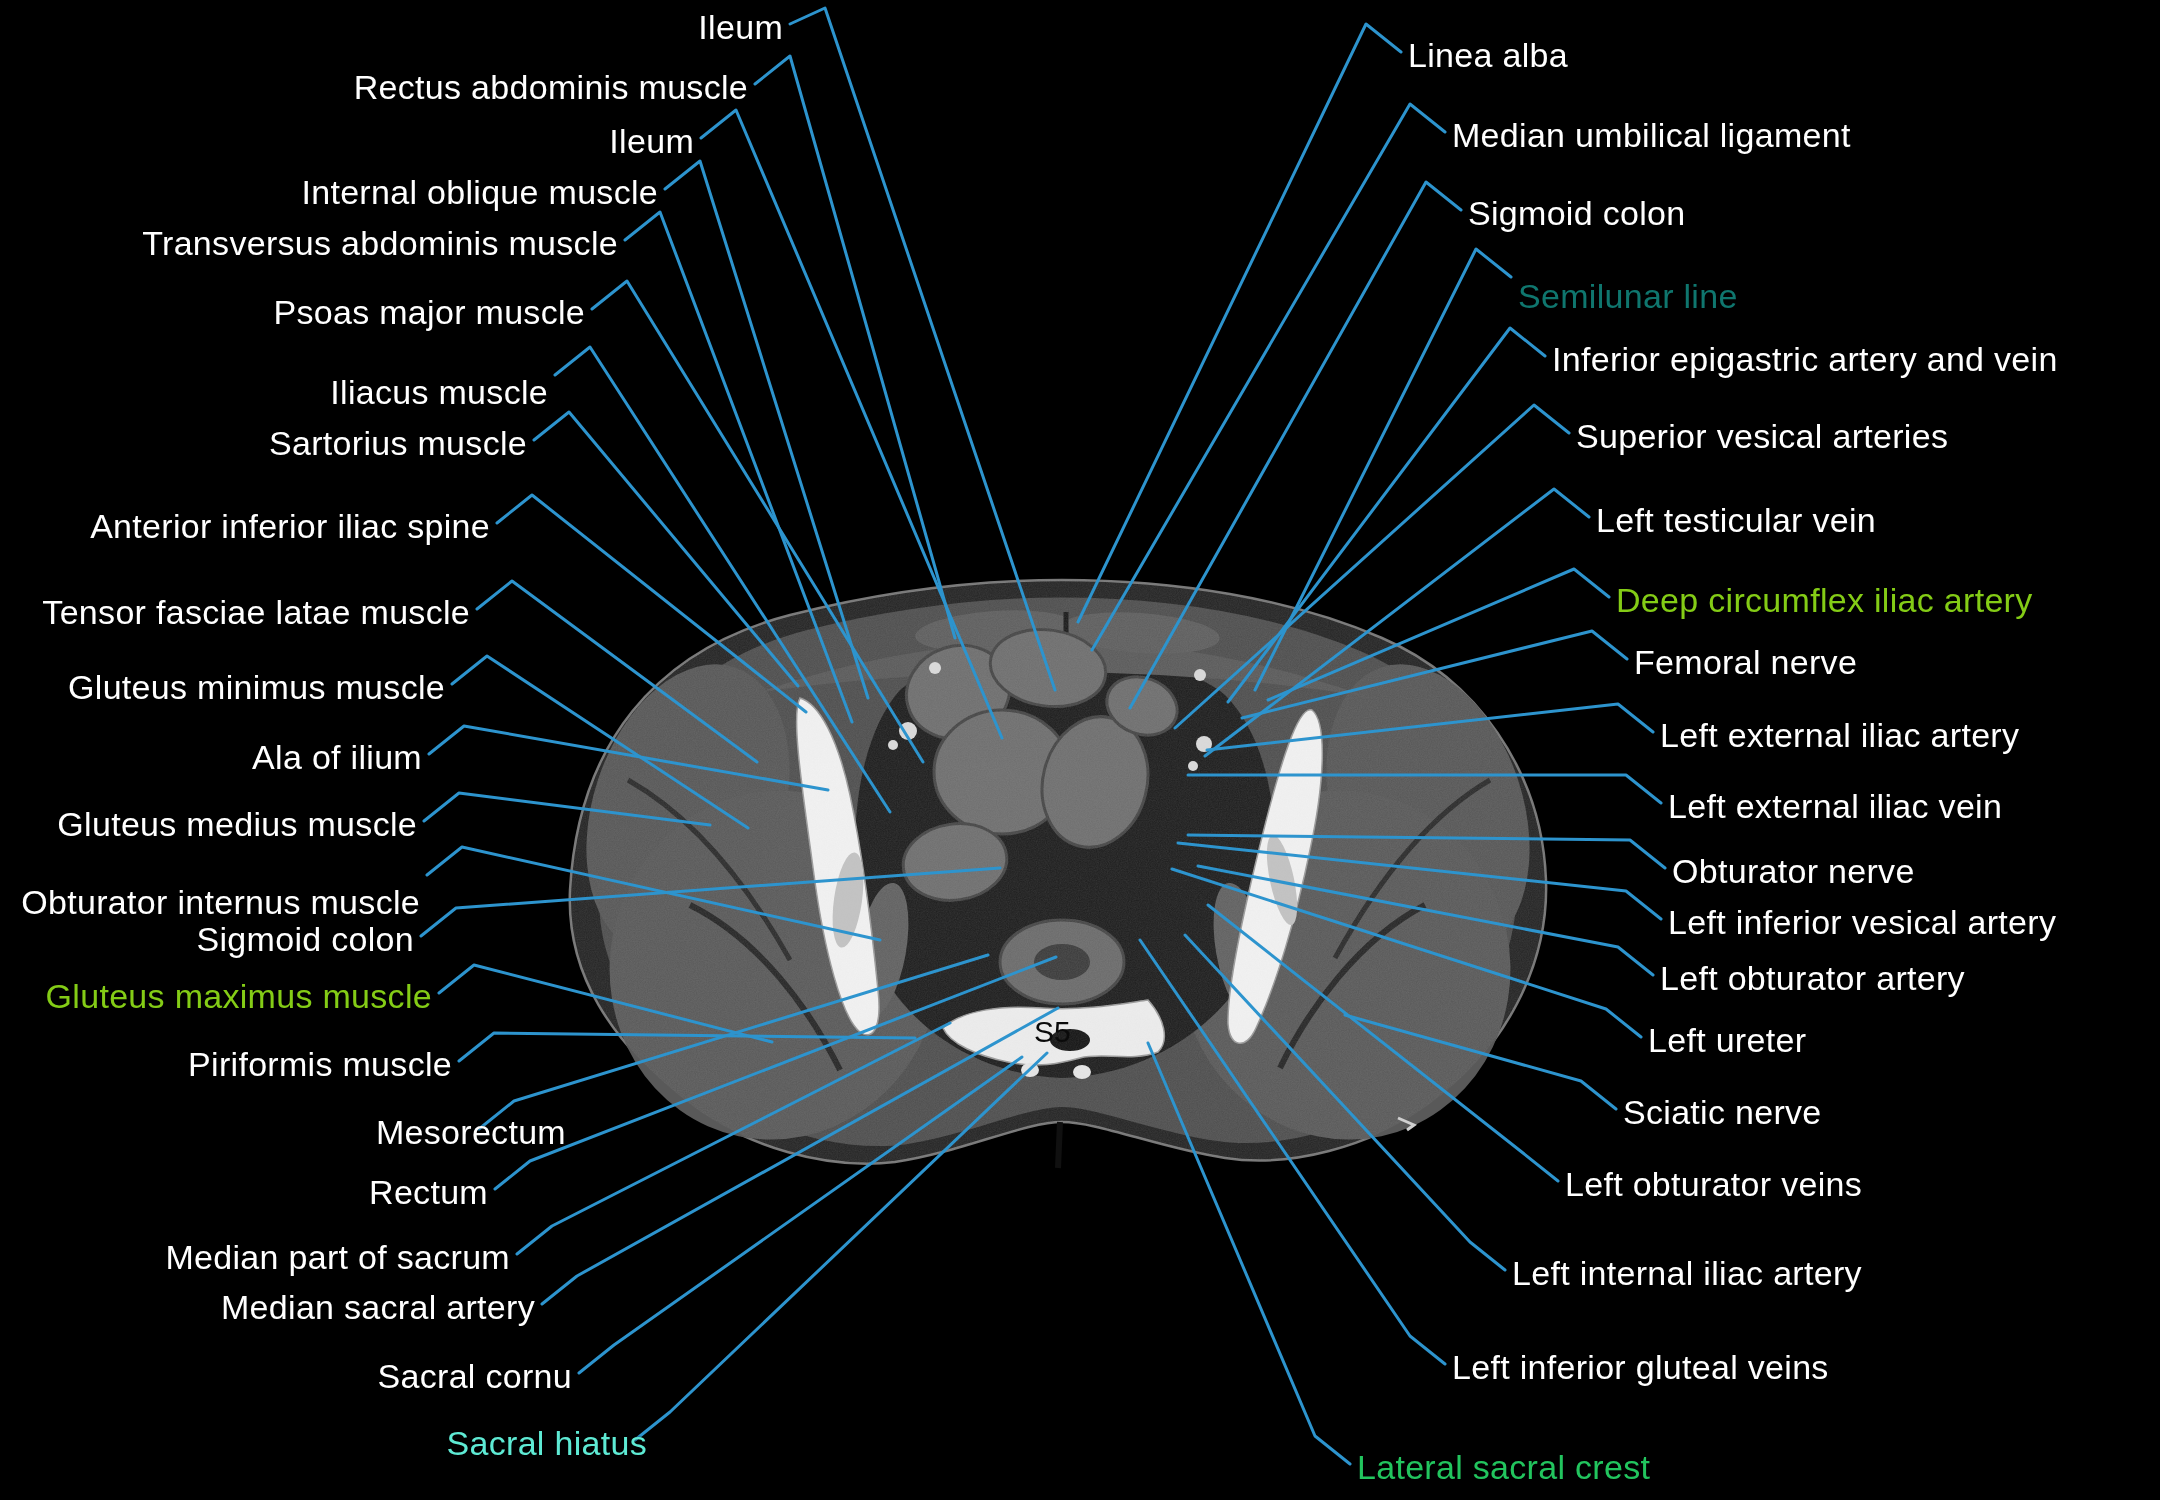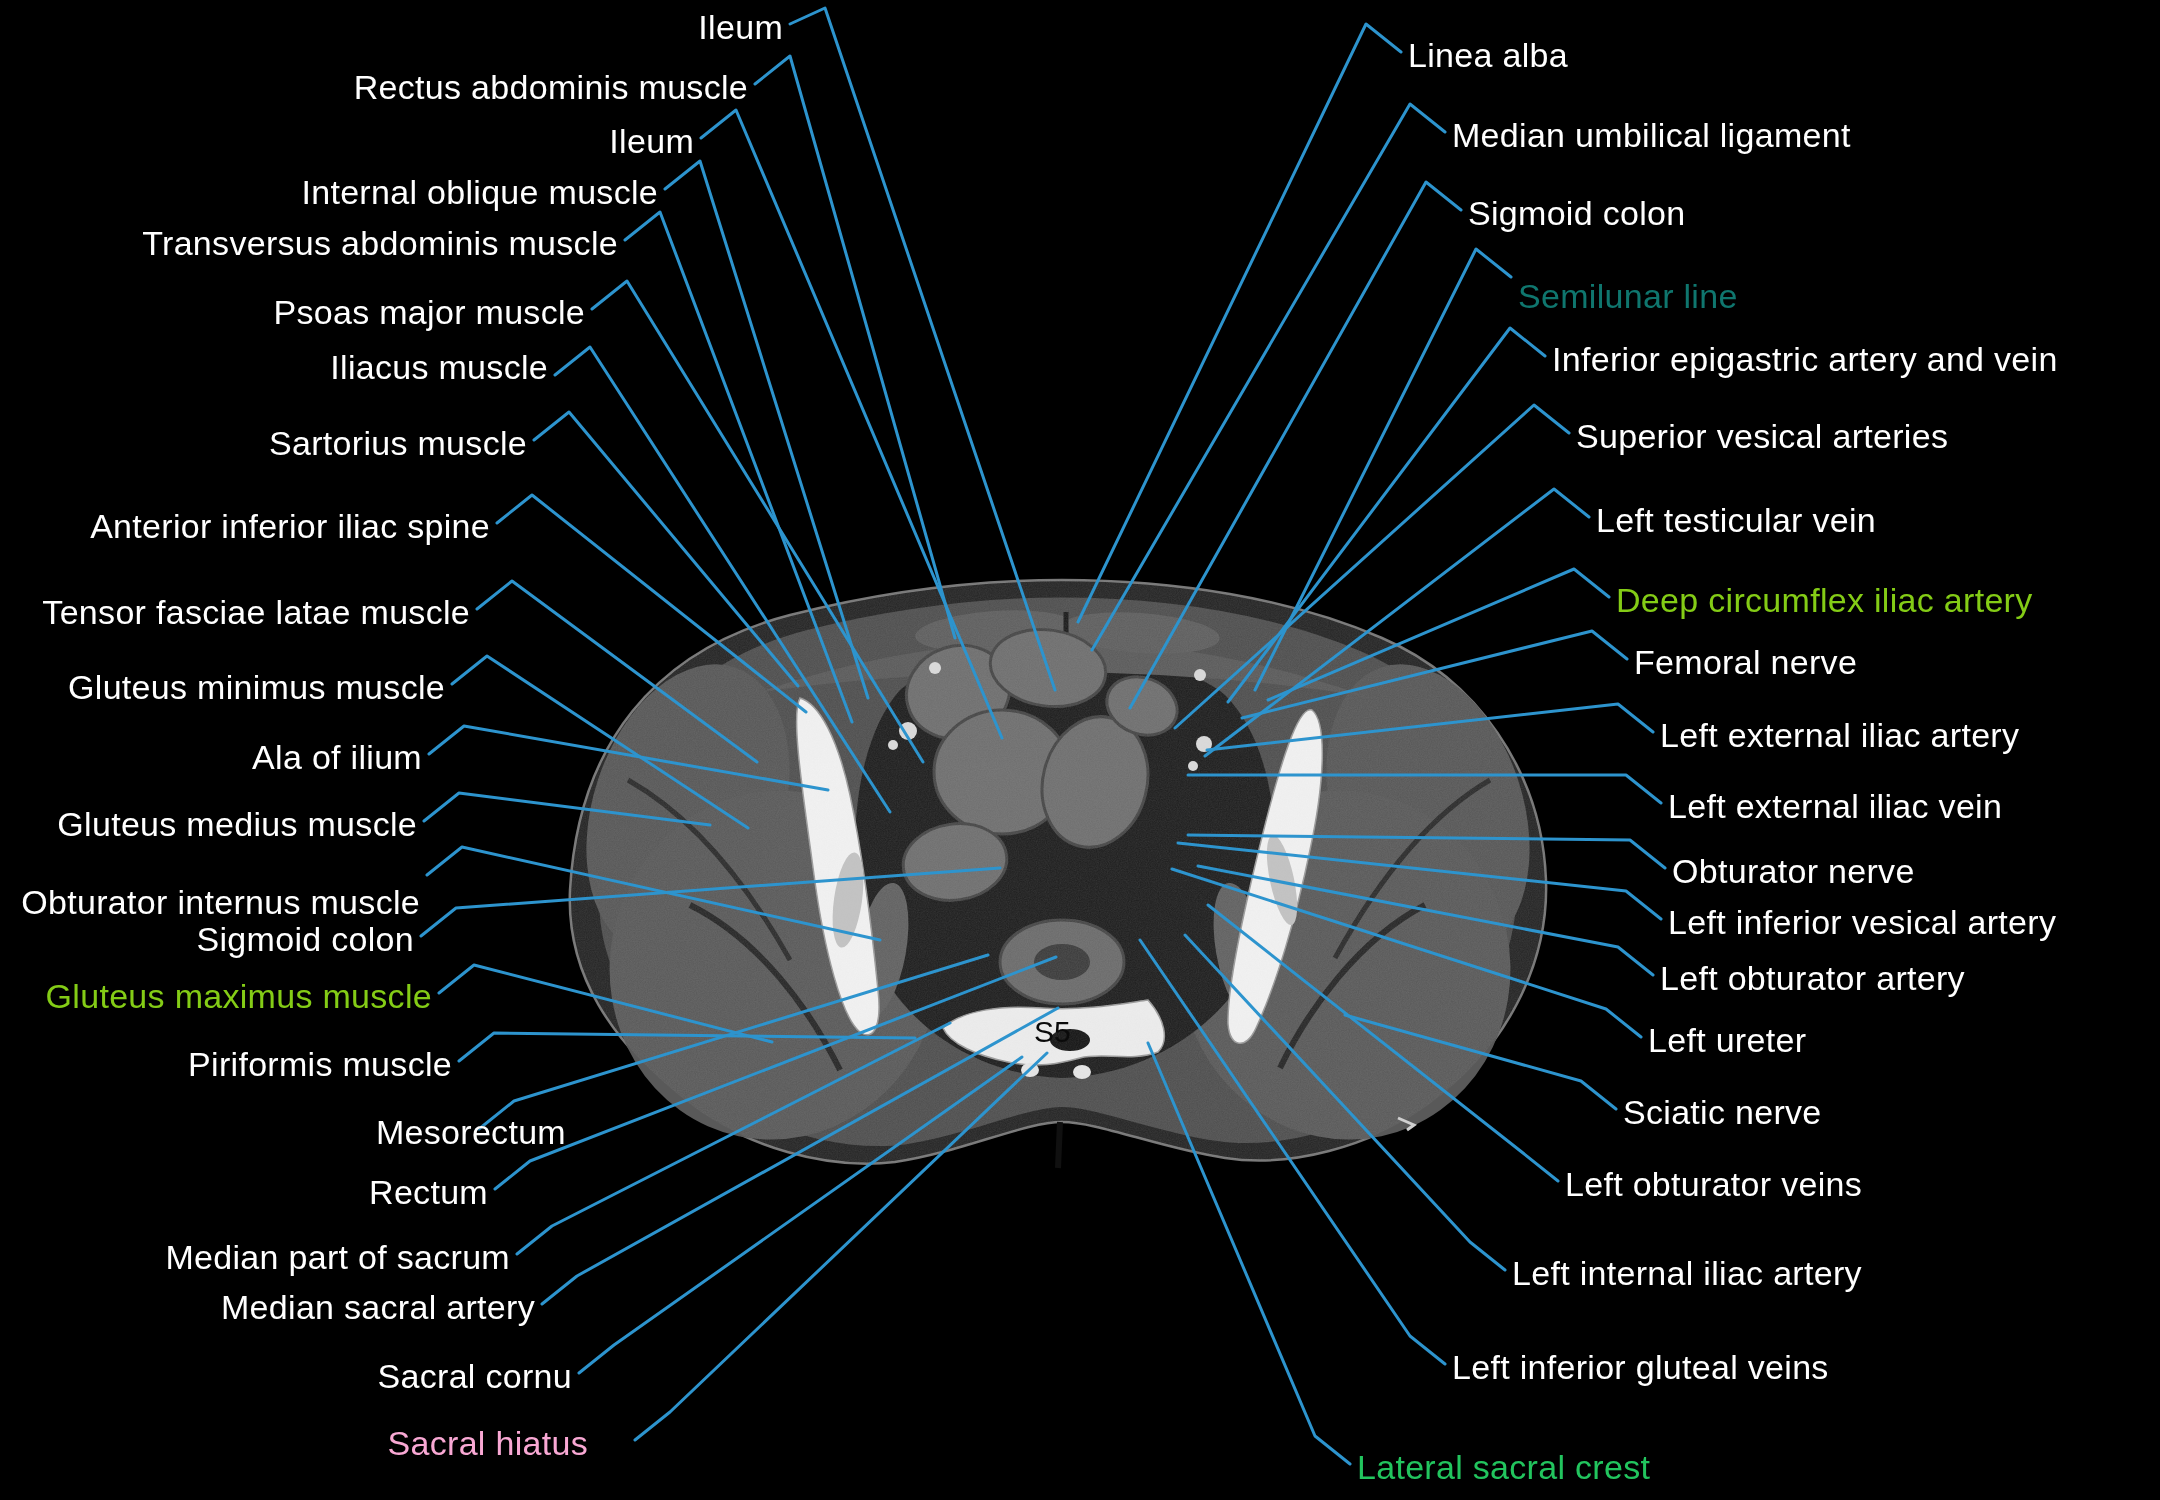--- a/index.html
+++ b/index.html
@@ -173,37 +173,37 @@
       </g>
   </svg>
 
   <div id="labels">
       <div class="label left" style="right: 1377px; top: 28px; color: rgb(255, 255, 255);">Ileum</div>
       <div class="label left" style="right: 1412px; top: 88px; color: rgb(255, 255, 255);">Rectus abdominis muscle</div>
       <div class="label left" style="right: 1466px; top: 142px; color: rgb(255, 255, 255);">Ileum</div>
       <div class="label left" style="right: 1502px; top: 193px; color: rgb(255, 255, 255);">Internal oblique muscle</div>
       <div class="label left" style="right: 1542px; top: 244px; color: rgb(255, 255, 255);">Transversus abdominis muscle</div>
       <div class="label left" style="right: 1575px; top: 313px; color: rgb(255, 255, 255);">Psoas major muscle</div>
-      <div class="label left" style="right: 1612px; top: 368px; color: rgb(255, 255, 255); margin-left: 32px;">Iliacus muscle</div>
+      <div class="label left" style="right: 1612px; top: 393px; color: rgb(255, 255, 255); margin-left: 32px;">Iliacus muscle</div>
       <div class="label left" style="right: 1633px; top: 444px; color: rgb(255, 255, 255);">Sartorius muscle</div>
       <div class="label left" style="right: 1670px; top: 527px; color: rgb(255, 255, 255);">Anterior inferior iliac spine</div>
       <div class="label left" style="right: 1690px; top: 613px; color: rgb(255, 255, 255);">Tensor fasciae latae muscle</div>
       <div class="label left" style="right: 1715px; top: 688px; color: rgb(255, 255, 255);">Gluteus minimus muscle</div>
       <div class="label left" style="right: 1738px; top: 758px; color: rgb(255, 255, 255);">Ala of ilium</div>
       <div class="label left" style="right: 1743px; top: 825px; color: rgb(255, 255, 255);">Gluteus medius muscle</div>
       <div class="label left" style="right: 1740px; top: 879px; color: rgb(255, 255, 255); margin-top: 24px;">Obturator internus muscle</div>
       <div class="label left" style="right: 1746px; top: 940px; color: rgb(255, 255, 255);">Sigmoid colon</div>
       <div class="label left" style="right: 1728px; top: 997px; color: #84cc16; margin-left: 28px;">Gluteus maximus muscle</div>
       <div class="label left" style="right: 1708px; top: 1065px; color: rgb(255, 255, 255);">Piriformis muscle</div>
       <div class="label left" style="right: 1594px; top: 1133px; color: rgb(255, 255, 255);">Mesorectum</div>
       <div class="label left" style="right: 1672px; top: 1193px; color: rgb(255, 255, 255);">Rectum</div>
       <div class="label left" style="right: 1650px; top: 1258px; color: rgb(255, 255, 255);">Median part of sacrum</div>
       <div class="label left" style="right: 1625px; top: 1308px; color: rgb(255, 255, 255);">Median sacral artery</div>
       <div class="label left" style="right: 1588px; top: 1377px; color: rgb(255, 255, 255);">Sacral cornu</div>
-      <div class="label left" style="right: 1572px; top: 1444px; color: #f9a8d4;">Sacral hiatus</div>
+      <div class="label left" style="right: 1513px; top: 1444px; color: #5eead4;">Sacral hiatus</div>
       <div class="label right" style="left: 1408px; top: 56px; color: rgb(255, 255, 255);">Linea alba</div>
       <div class="label right" style="left: 1452px; top: 136px; color: rgb(255, 255, 255);">Median umbilical ligament</div>
       <div class="label right" style="left: 1468px; top: 214px; color: rgb(255, 255, 255);">Sigmoid colon</div>
       <div class="label right" style="left: 1518px; top: 281px; color: #0f766e; margin-top: 16px;">Semilunar line</div>
       <div class="label right" style="left: 1552px; top: 360px; color: rgb(255, 255, 255);">Inferior epigastric artery and vein</div>
       <div class="label right" style="left: 1576px; top: 437px; color: rgb(255, 255, 255);">Superior vesical arteries</div>
       <div class="label right" style="left: 1596px; top: 521px; color: rgb(255, 255, 255);">Left testicular vein</div>
       <div class="label right" style="left: 1616px; top: 601px; color: #84cc16;">Deep circumflex iliac artery</div>
       <div class="label right" style="left: 1634px; top: 663px; color: rgb(255, 255, 255);">Femoral nerve</div>
       <div class="label right" style="left: 1660px; top: 736px; color: rgb(255, 255, 255);">Left external iliac artery</div>

